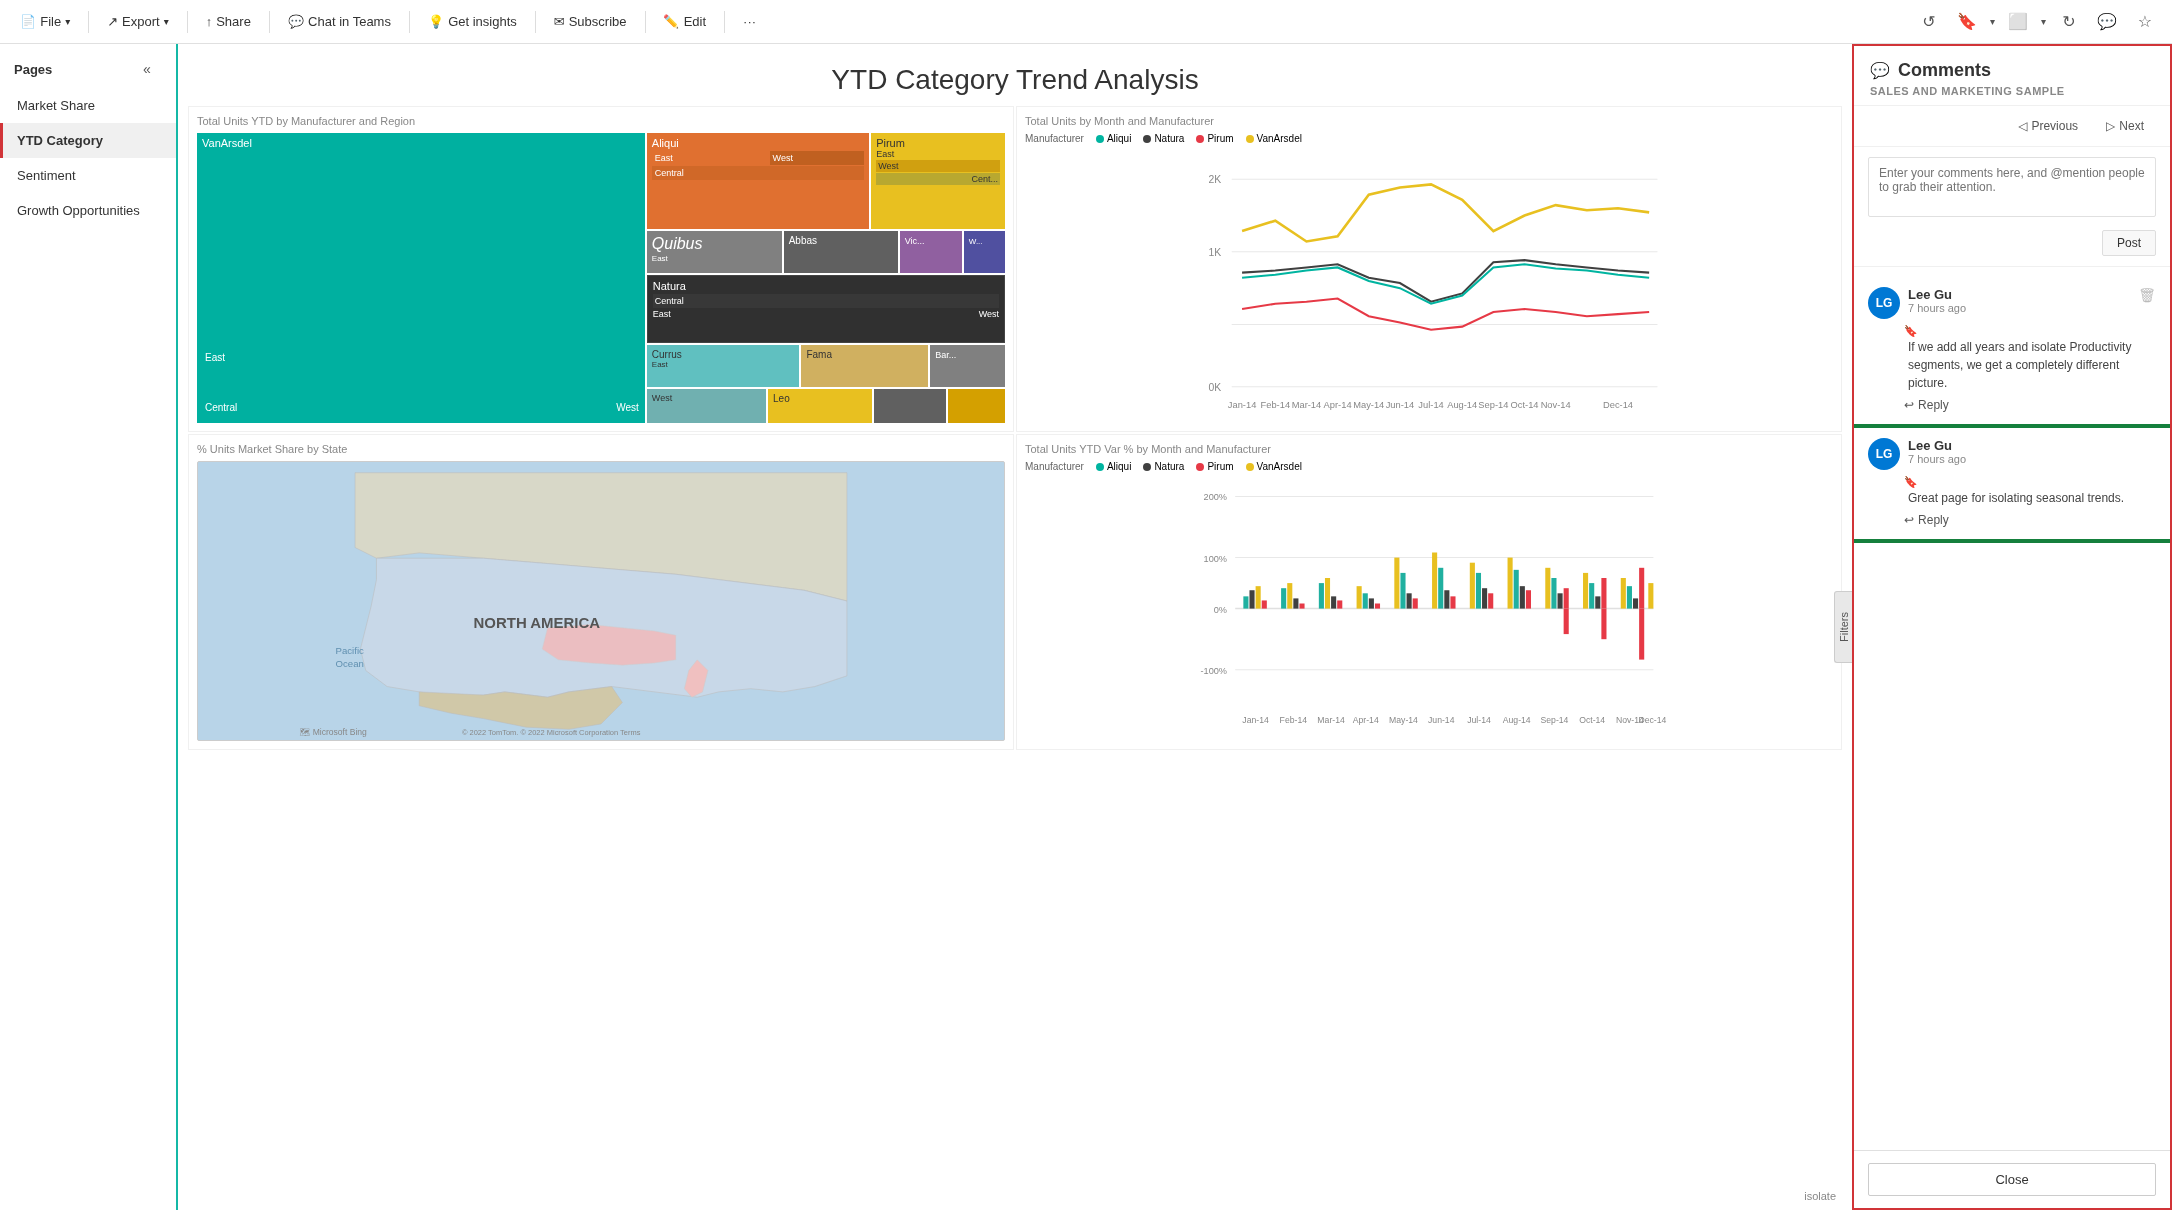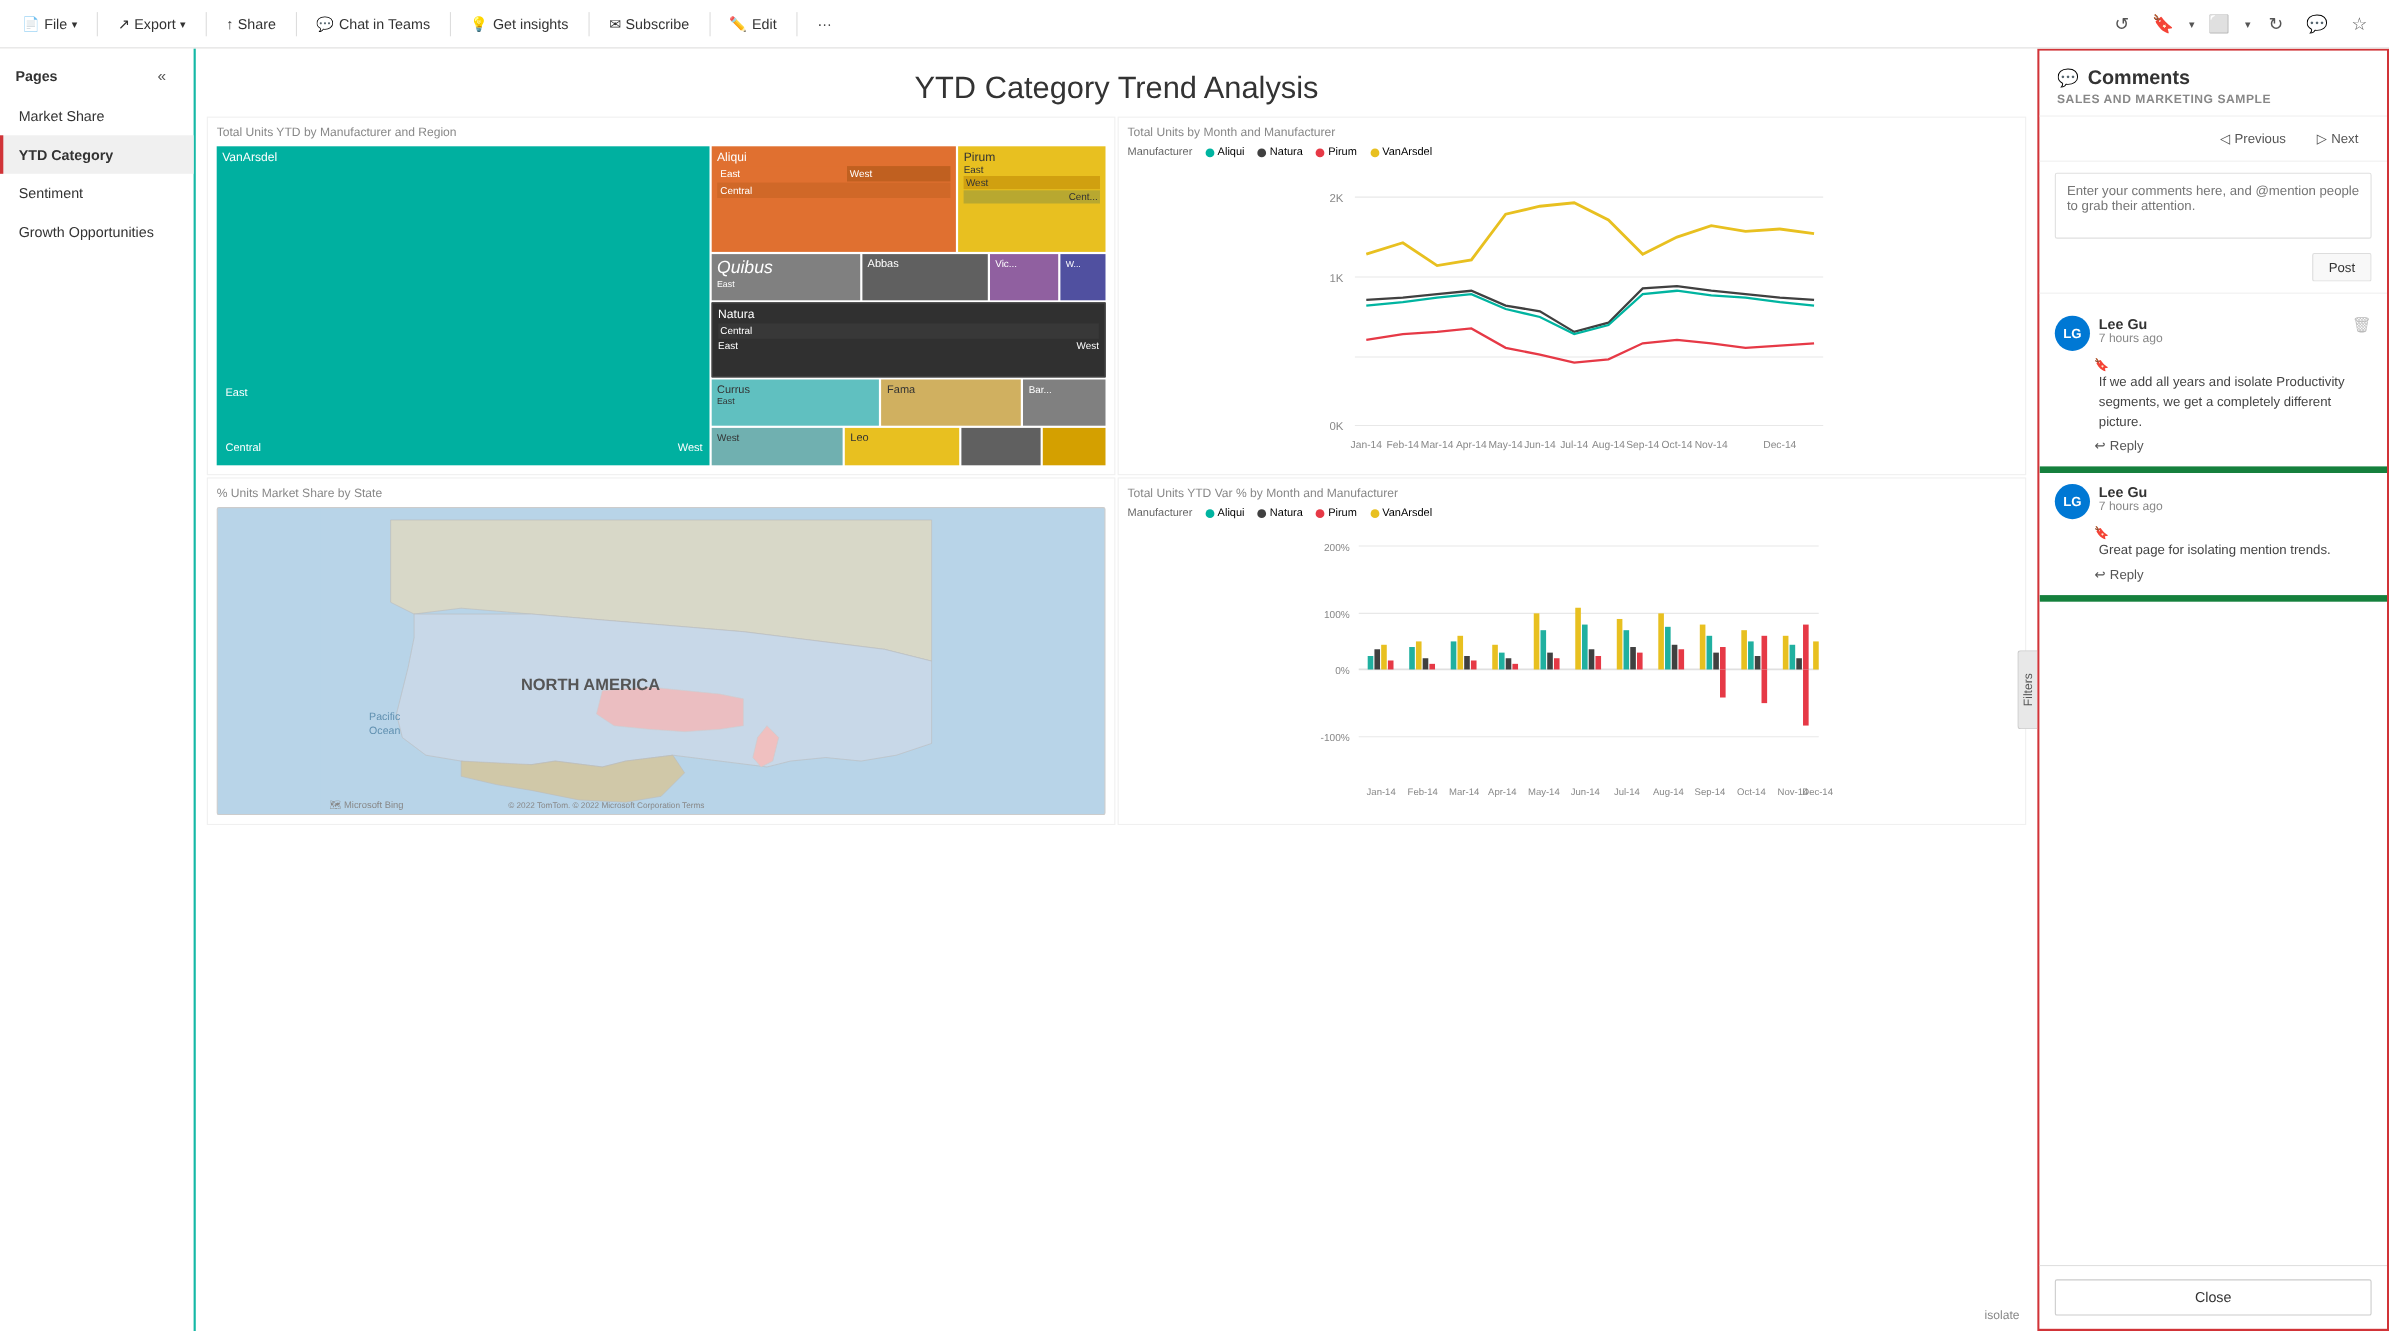--- a/index.html
+++ b/index.html
@@ -80,21 +80,21 @@
     .comment-input {
       width: 100%; border: 1px solid #e0e0e0; border-radius: 2px; padding: 8px 10px;
       font-size: 12px; color: #aaa; resize: none; height: 60px; font-family: inherit;
     }
     .post-btn {
       float: right; margin-top: 6px; padding: 5px 14px; background: #f8f8f8;
       border: 1px solid #ddd; border-radius: 2px; cursor: pointer; font-size: 12px; color: #333;
     }
 
     .comments-list { flex: 1; overflow-y: auto; padding: 10px 0; }
-    .comment-item { padding: 10px 14px; border-bottom: 6px solid #15803d; }
+    .comment-item { padding: 10px 14px; border-bottom: 4px solid #15803d; }
     .comment-meta { display: flex; align-items: flex-start; gap: 8px; margin-bottom: 6px; }
     .avatar { width: 32px; height: 32px; border-radius: 50%; background: #0078d4; color: white; display: flex; align-items: center; justify-content: center; font-size: 12px; font-weight: 600; flex-shrink: 0; }
     .comment-info { flex: 1; }
     .comment-author { font-size: 13px; font-weight: 600; color: #333; }
     .comment-time { font-size: 11px; color: #888; }
     .comment-text { font-size: 12px; color: #444; line-height: 1.5; margin-left: 40px; margin-bottom: 4px; }
     .reply-btn { display: flex; align-items: center; gap: 4px; font-size: 12px; color: #555; background: none; border: none; cursor: pointer; margin-left: 36px; padding: 2px 0; }
     .delete-btn { background: none; border: none; cursor: pointer; color: #bbb; font-size: 14px; padding: 0; }
     .bookmark-icon { font-size: 11px; color: #888; margin-left: 36px; display: block; margin-top: 2px; }
 
@@ -539,21 +539,21 @@
 
         <div class="comment-item">
           <div class="comment-meta">
             <div class="avatar">LG</div>
             <div class="comment-info">
               <div class="comment-author">Lee Gu</div>
               <div class="comment-time">7 hours ago</div>
             </div>
           </div>
           <span class="bookmark-icon">🔖</span>
-          <div class="comment-text">Great page for isolating mention trends.</div>
+          <div class="comment-text">Great page for isolating seasonal trends.</div>
           <button class="reply-btn">
             <span>↩</span>
             <span>Reply</span>
           </button>
         </div>
       </div>
 
       <div class="comments-footer">
         <button class="close-btn">Close</button>
       </div>

